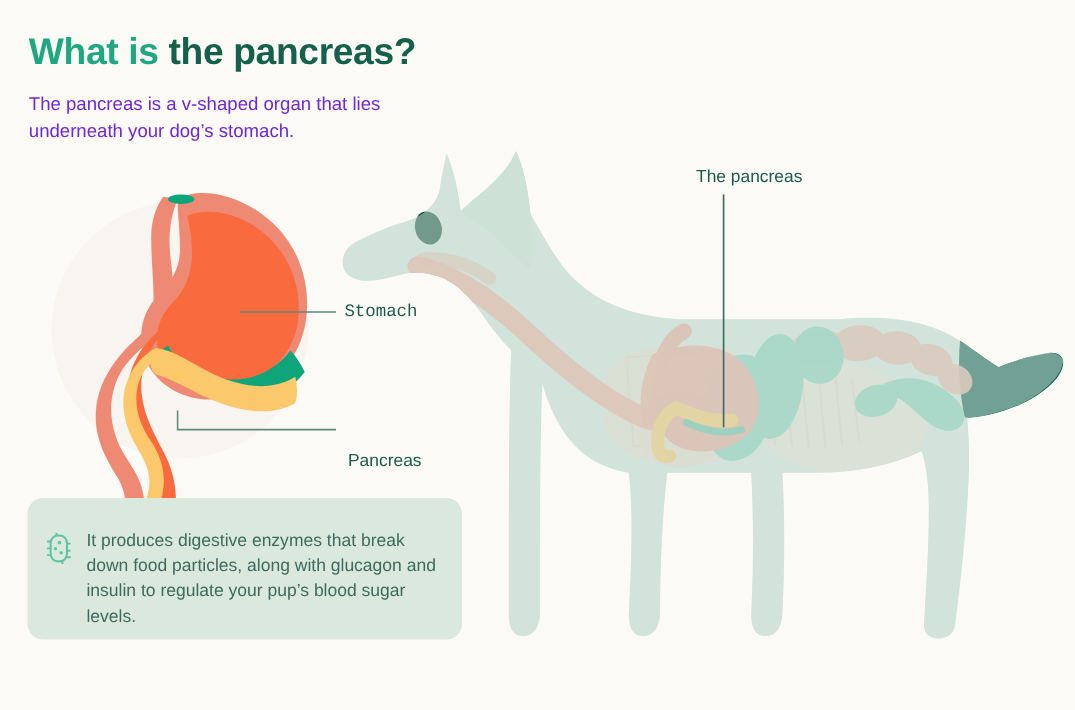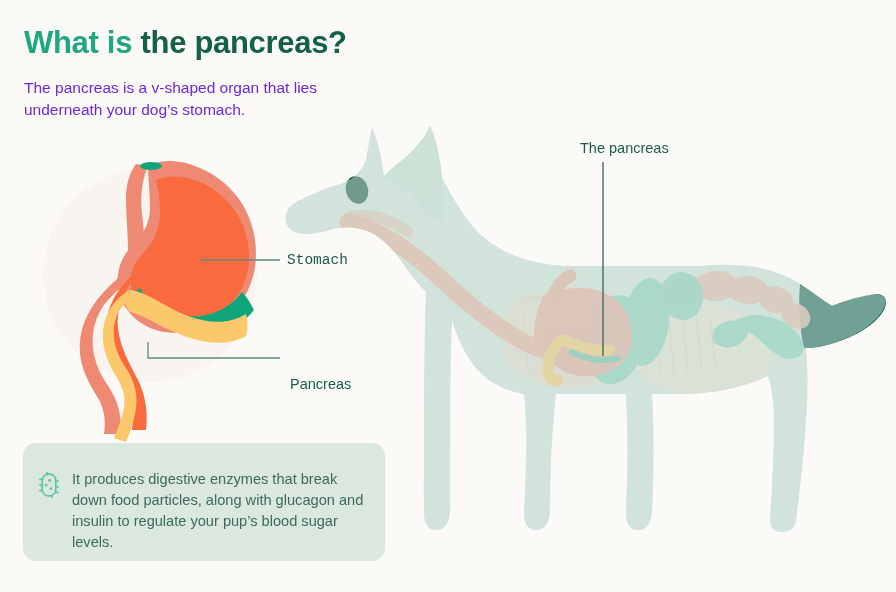--- a/index.html
+++ b/index.html
@@ -54,21 +54,20 @@
     left: 23px;
     top: 415px;
     width: 362px;
     height: 118px;
     background: #DBE8DE;
     border-radius: 13px;
     box-sizing: border-box;
     display: flex;
     align-items: flex-start;
     padding: 26px 18px 0 15px;
-    margin-top: 28px;
   }
   .callout-icon {
     flex: 0 0 auto;
     width: 22px;
     height: 26px;
     margin-top: 3px;
     margin-right: 12px;
   }
   .callout-text {
     font-size: 14.6px;

